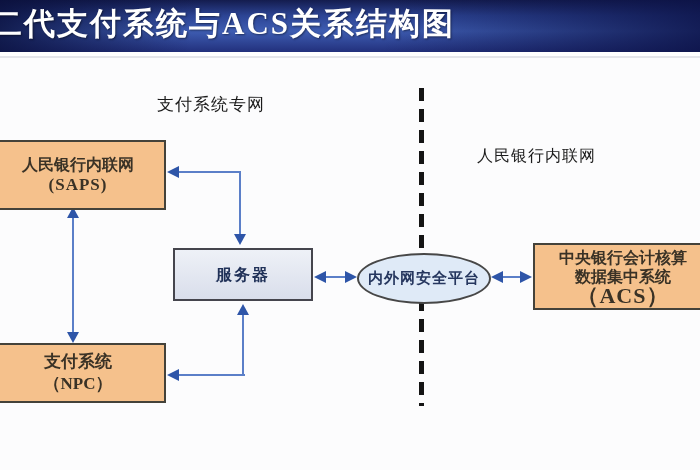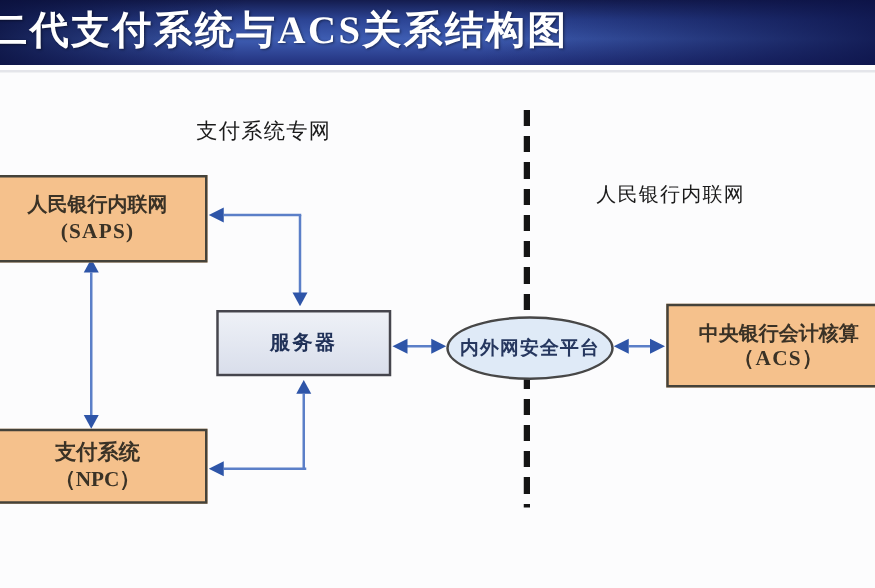--- a/index.html
+++ b/index.html
@@ -58,21 +58,21 @@
     background:linear-gradient(to bottom,#eef1f7,#d9deeb);
     border-color:#45454d;color:#203158;font-weight:bold;font-size:16px;line-height:21px;
     letter-spacing:2px;
   }
   .node-ellipse{
     left:357px;top:201px;width:134px;height:51px;border-radius:50%;
     background:#dfeaf7;border-color:#474747;color:#26375f;font-weight:bold;
     font-size:15px;letter-spacing:1px;
   }
   .node-acs{left:533px;top:191px;width:180px;height:67px;font-size:16px;line-height:19px;}
-  .node-acs .latin{font-size:17px;letter-spacing:1px;text-align:center;}
+  .node-acs .latin{font-size:22px;letter-spacing:1px;text-align:center;}
 
   
   .shaft-h{position:absolute;height:2px;background:#5b7fc8;}
   .shaft-v{position:absolute;width:2px;background:#5b7fc8;}
   .ah{position:absolute;width:0;height:0;}
   .ah.left {border-top:6px solid transparent;border-bottom:6px solid transparent;border-right:12px solid #2e55a8;}
   .ah.right{border-top:6px solid transparent;border-bottom:6px solid transparent;border-left:12px solid #2e55a8;}
   .ah.up   {border-left:6px solid transparent;border-right:6px solid transparent;border-bottom:11px solid #2e55a8;}
   .ah.down {border-left:6px solid transparent;border-right:6px solid transparent;border-top:11px solid #2e55a8;}
 
@@ -150,17 +150,18 @@
     <div class="node node-server">
       <div>服务器</div>
     </div>
 
     <div class="node node-ellipse">
       <div>内外网安全平台</div>
     </div>
 
     <div class="node orange node-acs">
       <div>中央银行会计核算</div>
+      <div>数据集中系统</div>
       <div class="latin">（ACS）</div>
     </div>
 
   </div>
 </div>
 
 </body></html>

